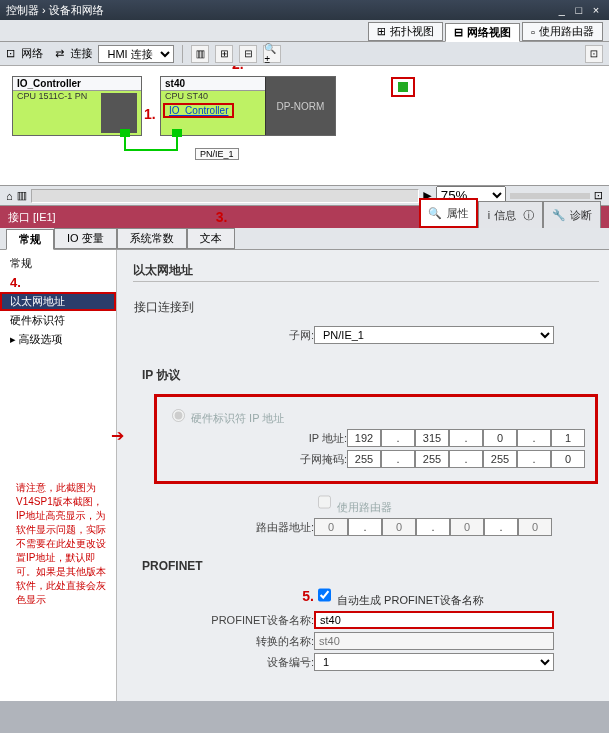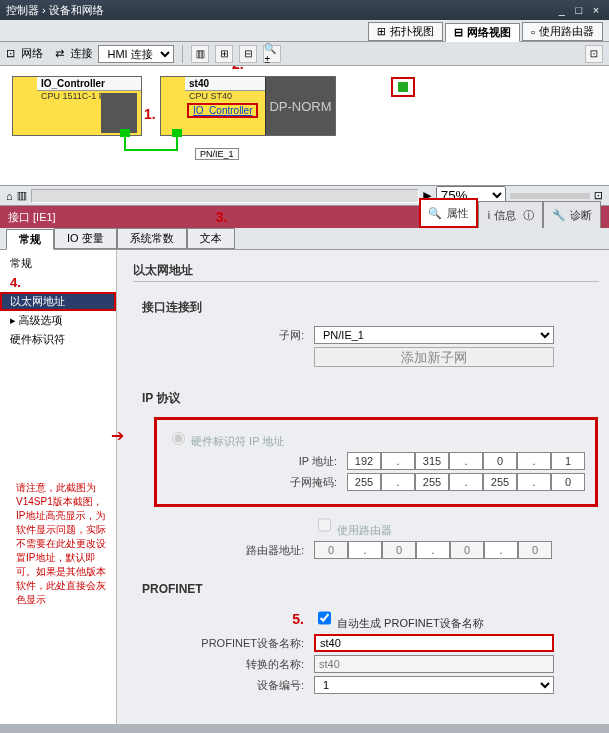--- a/index.html
+++ b/index.html
@@ -7,27 +7,27 @@
   .titlebar { background: linear-gradient(#3a4657,#2c3642); color: #fff; height: 20px; line-height: 20px; padding: 0 6px; display:flex; justify-content:space-between;gap:31px; }
   .titlebar .controls span { display:inline-block; width:14px; text-align:center; }
   .viewtabs { background:#e3e6ea; height:22px; display:flex; justify-content:flex-end; align-items:stretch; border-bottom:1px solid #999; gap:2px; padding-right:6px; padding-top:2px;}
   .viewtabs .vt { border:1px solid #888; background:#f7f8fa; padding:2px 8px; font-size:11px; display:flex; align-items:center; gap:4px; }
   .viewtabs .vt.active { background:#fff; border-bottom:1px solid #fff; position:relative; top:1px; font-weight:bold;}
   .toolbar { background:#dfe3e8; height:24px; display:flex; align-items:center; padding:0 6px; border-bottom:1px solid #aaa; gap:6px;}
   .toolbar .cbo { background:#fff; border:1px solid #888; height:18px; font-size:11px; padding:0 4px; }
   .toolbar .sep { width:1px; height:18px; background:#aaa; margin:0 2px; }
   .toolbar .btn { width:18px; height:18px; border:1px solid #bbb; background:#f4f4f4; font-size:10px; display:flex; align-items:center; justify-content:center;}
   .canvas { position:relative; background:#fff; height:120px; border-bottom:1px solid #999; overflow:hidden;}
-  .device { position:absolute; border:1px solid #666; background:#fde047;padding-left:24px; }
+  .device { position:absolute; border:1px solid #666; background:#bef264; }
   .device .hdr { background:#f7f8fa; font-weight:bold; font-size:10px; padding:1px 4px; border-bottom:1px solid #999;}
   .device .sub { font-size:9px; padding:0 4px; color:#333; }
   .device.d1 { left:12px; top:10px; width:130px; height:60px; }
   .device.d2 { left:160px; top:10px; width:176px; height:60px; display:flex; }
   .d2 .left { flex:1; }
-  .d2 .norm { width:70px; background:#555; color:#ccc; font-size:13px; display:flex; align-items:center; justify-content:center; border-left:1px solid #333;}
+  .d2 .norm { width:70px; background:#555; color:#ccc; font-size:10px; display:flex; align-items:center; justify-content:center; border-left:1px solid #333;}
   .d2 .link { color:#0044cc; text-decoration:underline; font-size:10px; padding:0 4px; border:2px solid #c00; margin:2px; display:inline-block;}
   .greenport { position:absolute; left:120px; top:63px; width:10px; height:8px; background:#0c0; }
   .greenport2 { position:absolute; left:172px; top:63px; width:10px; height:8px; background:#0c0; }
   .wire { position:absolute; left:124px; top:71px; width:54px; height:14px; border:2px solid #0c0; border-top:none;}
   .wirelbl { position:absolute; left:195px; top:82px; font-size:9px; border:1px solid #888; background:#fafafa; padding:0 4px;}
   .step { color:#c00; font-weight:bold; font-size:14px; position:absolute;}
   .greensq { position:absolute; left:230px; top:0px; width:24px; height:20px; border:2px solid #c00; display:flex; align-items:center; justify-content:center;}
   .greensq i{ display:block;width:10px;height:10px;background:#2a2;}
   .zoombar { background:#e3e6ea; height:20px; display:flex; align-items:center; padding:0 6px; gap:4px; border-bottom:1px solid #999;}
   .zoombar .scroll { flex:1; height:14px; background:#ddd; border:1px inset #fff;}
@@ -39,21 +39,21 @@
   .innertabs .it { border:1px solid #888; padding:2px 12px; background:#ecedf0; font-size:11px;}
   .innertabs .it.active { background:#fff; border-bottom:1px solid #fff; position:relative; top:1px; font-weight:bold;}
   .body { display:flex; background:#eceef1; }
   .navcol { width:128px; background:#fff; border-right:1px solid #bbb; padding:4px 0; font-size:11px;}
   .navcol div { padding:2px 10px; cursor:default;}
   .navcol .sel { background:#2b3d6b; color:#fff; border:2px solid #c00; padding:0 8px;}
   .formcol { flex:1; padding:8px 16px 16px; font-size:11px; color:#333; position:relative;}
   .formcol h3 { margin:4px 0 8px; font-size:12px; font-weight:bold; border-bottom:1px solid #bbb; color:#333; padding-bottom:2px;}
   .sect { border:1px solid #fff0; padding:4px 0 10px; }
   .row { display:flex; align-items:center; margin:3px 0; }
-  .row .lbl { width:180px; text-align:right; padding-right:10px; color:#444;}
+  .row .lbl { width:180px; text-align:right; color:#444;}
   .row .val input,.row .val select { font-size:11px; height:18px; border:1px solid #888; background:#fff; padding:0 4px;}
   .row .val .ro { background:#f5f5f5; color:#777; }
   .btnwide { background:#efefef; border:1px solid #aaa; width:240px; height:20px; color:#888; }
   .redbox { border:3px solid #c00; padding:6px 10px 10px; margin:4px 0 6px;}
   .ipbox { display:flex; gap:0; }
   .ipbox span { border:1px solid #888; background:#fff; width:34px; height:18px; display:flex; align-items:center; justify-content:center; }
   .note { position:absolute; left:-125px; top:262px; width:140px; color:#c00; font-size:10px; line-height:14px;}
   .disabled-text{ color:#9aa; }
 </style>
 </head>
@@ -150,37 +150,33 @@
   <div class="it">文本</div>
 </div>
 
 <div class="body">
   <div class="navcol">
     <div>常规</div>
     <div style="display:flex;align-items:center;gap:2px;">
       <span class="step" style="position:static;font-size:13px;">4.</span>
     </div>
     <div class="sel">以太网地址</div>
+    <div>硬件标识符</div>
     <div>▸ <span>高级选项</span></div>
-    <div>硬件标识符</div>
     <div class="note" style="position:relative;left:6px;top:130px;width:116px;">请注意，此截图为V14SP1版本截图，IP地址高亮显示，为软件显示问题，实际不需要在此处更改设置IP地址，默认即可。如果是其他版本软件，此处直接会灰色显示</div>
   </div>
 
   <div class="formcol">
     <h3>以太网地址</h3>
 
     <div class="sect">
-      <h3 style="font-weight:bold;border:none;margin-left:8px;">接口连接到</h3>
+      <h3 style="font-weight:normal;border:none;">接口连接到</h3>
       <div class="row">
         <div class="lbl">子网:</div>
         <div class="val"><select style="width:240px;"><option>PN/IE_1</option></select></div>
-      </div>
-      <div class="row">
-        <div class="lbl"></div>
-        <div class="val"><button class="btnwide">添加新子网</button></div>
       </div>
     </div>
 
     <div class="sect">
       <h3 style="font-weight:bold;border:none;margin-left:8px;">IP 协议</h3>
       <span style="color:#c00;font-size:16px;position:absolute;left:-6px;top:176px;">➔</span>
       <div class="redbox" style="margin-left:20px;">
         <div class="row">
           <div class="lbl" style="width:auto;text-align:left;"><input type="radio" checked="" disabled="" style=""> <span class="disabled-text">硬件标识符 IP 地址</span></div>
         </div>

